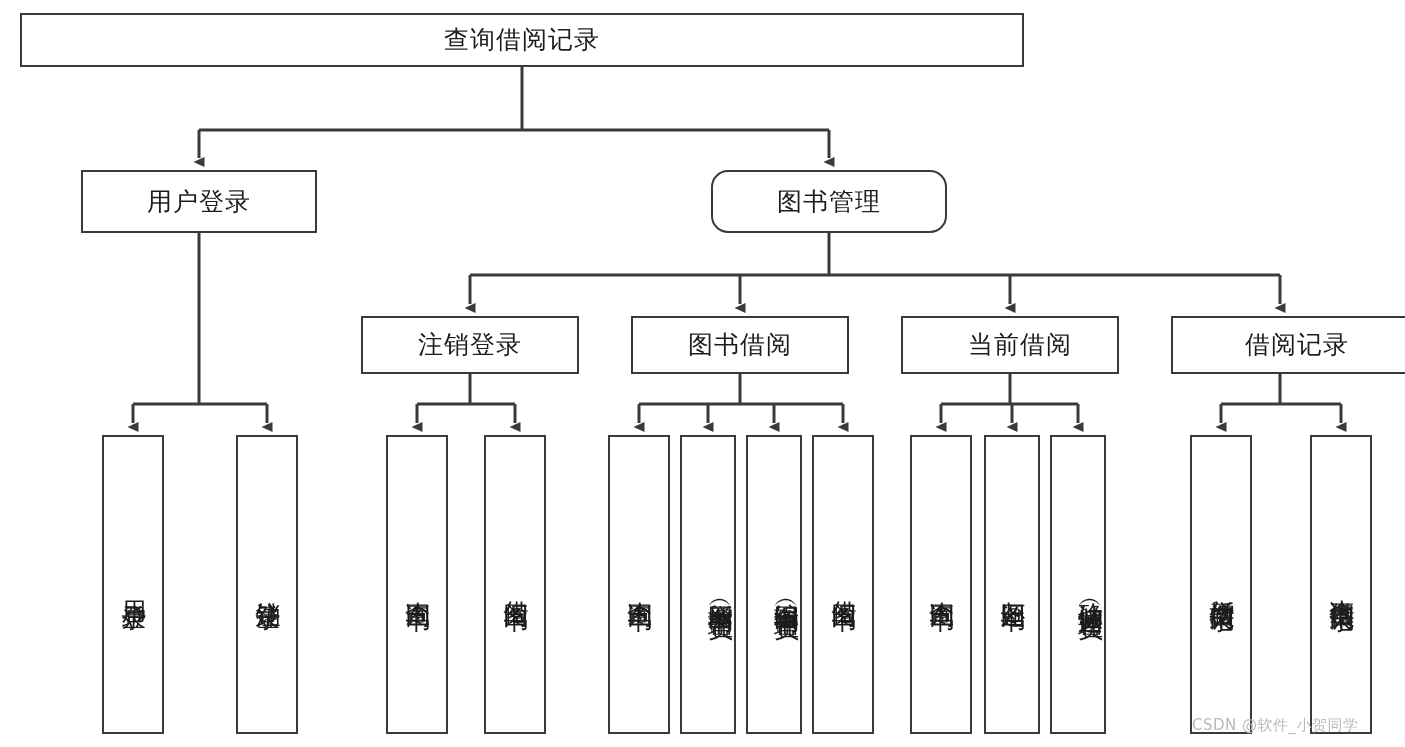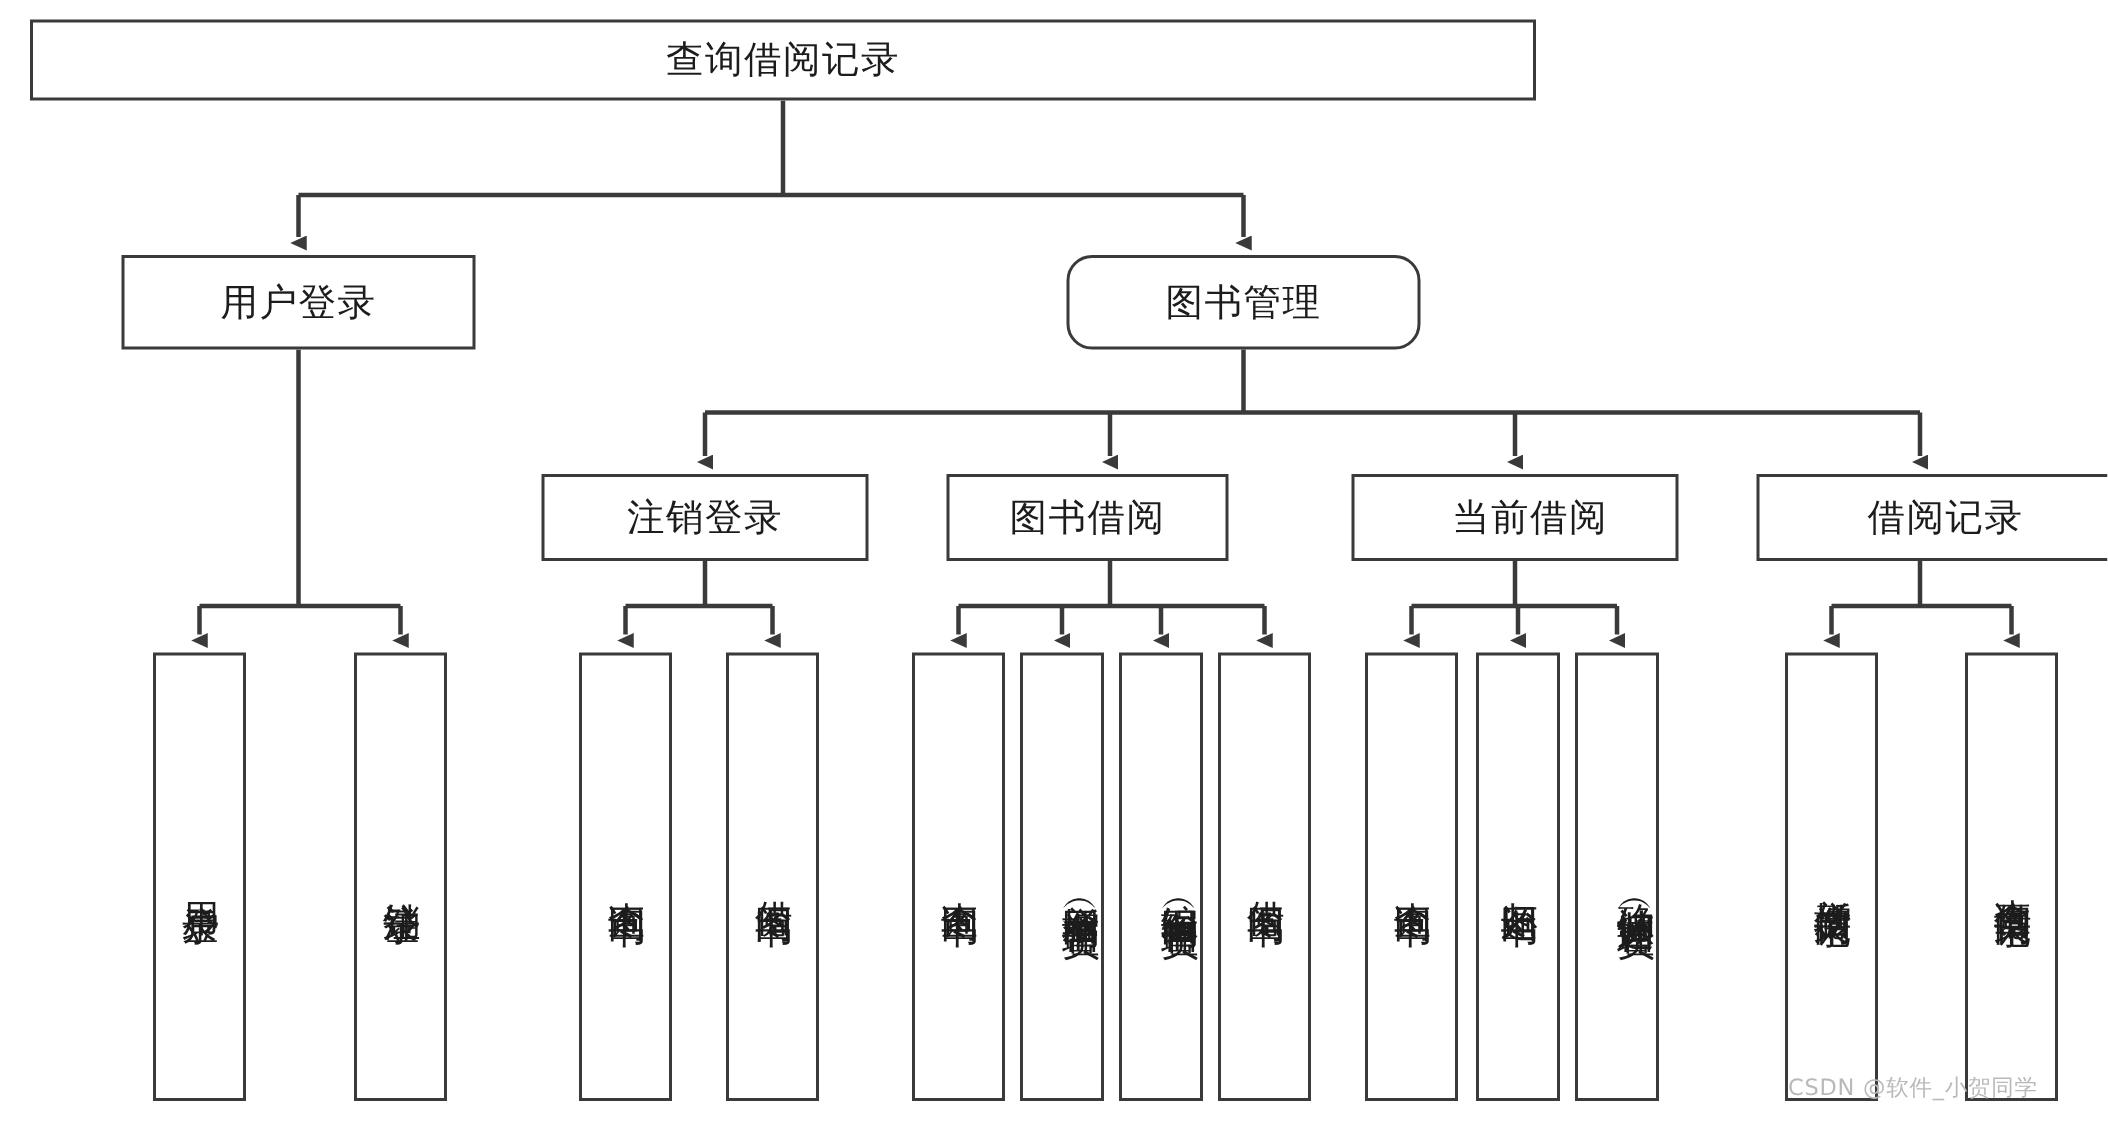--- a/index.html
+++ b/index.html
@@ -120,21 +120,21 @@
       <path d="M1341,404 L1341,423" marker-end="url(#arrow)"></path>
     </g>
   </svg>
 
   <div class="node h" style="left: 20px; top: 13px; width: 1004px; height: 54px;">查询借阅记录</div>
 
   <div class="node h" style="left: 81px; top: 170px; width: 236px; height: 63px;">用户登录</div>
   <div class="node h" style="left: 711px; top: 170px; width: 236px; height: 63px; border-radius: 17px;">图书管理</div>
 
   <div class="node h" style="left: 361px; top: 316px; width: 218px; height: 58px;">注销登录</div>
-  <div class="node h" style="left: 631px; top: 316px; width: 188px; height: 58px;">图书借阅</div>
+  <div class="node h" style="left: 631px; top: 316px; width: 218px; height: 58px;">图书借阅</div>
   <div class="node h" style="left: 901px; top: 316px; width: 218px; height: 58px; padding-left: 20px;">当前借阅</div>
   <div class="node h" style="left: 1171px; top: 316px; width: 252px; height: 58px;">借阅记录</div>
 
   <div class="node v center" style="left: 102px; top: 435px; width: 62px; height: 299px;">用户登录</div>
   <div class="node v center" style="left: 236px; top: 435px; width: 62px; height: 299px;">注销登录</div>
   <div class="node v center" style="left: 386px; top: 435px; width: 62px; height: 299px;">查询图书</div>
   <div class="node v center" style="left: 484px; top: 435px; width: 62px; height: 299px;">借阅图书</div>
   <div class="node v center" style="left: 608px; top: 435px; width: 62px; height: 299px;">查询图书</div>
   <div class="node v" style="left: 680px; top: 435px; width: 56px; height: 299px;">新增图书（管理员）</div>
   <div class="node v" style="left: 746px; top: 435px; width: 56px; height: 299px;">编辑图书（管理员）</div>

